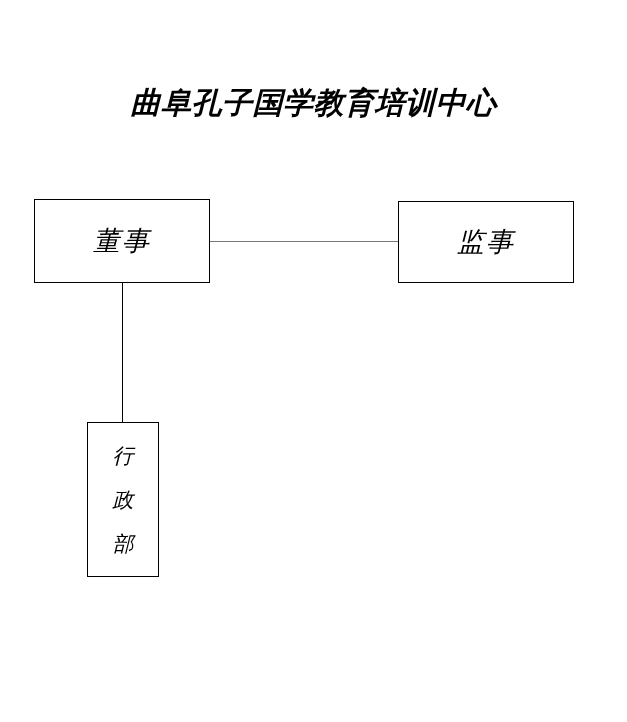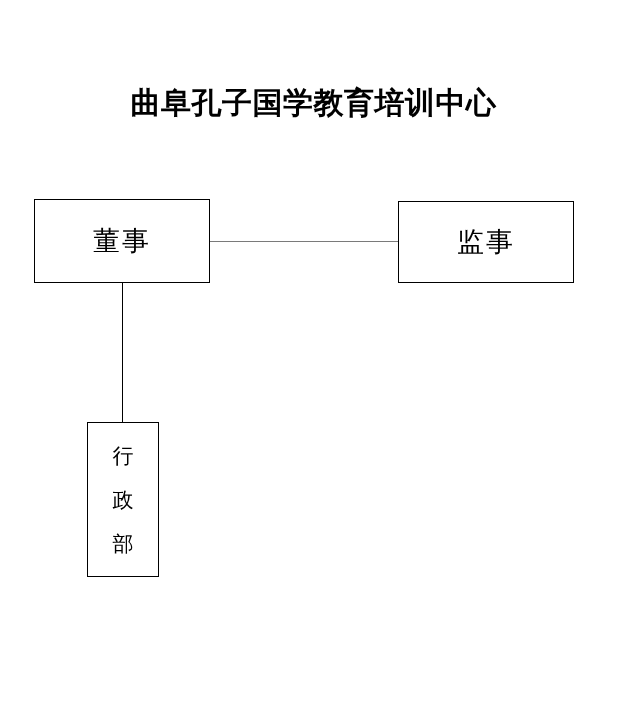--- a/index.html
+++ b/index.html
@@ -7,20 +7,21 @@
     padding: 0;
     background: #ffffff;
   }
   #canvas {
     position: relative;
     width: 626px;
     height: 722px;
     background: #ffffff;
     overflow: hidden;
     font-family: "DejaVu Serif", "Liberation Serif", serif;
+    font-style: italic;
   }
 
   
   .chart-title {
     position: absolute;
     left: 0;
     top: 86px;
     width: 627px;
     text-align: center;
     font-family: "DejaVu Serif", "Liberation Serif", serif;

